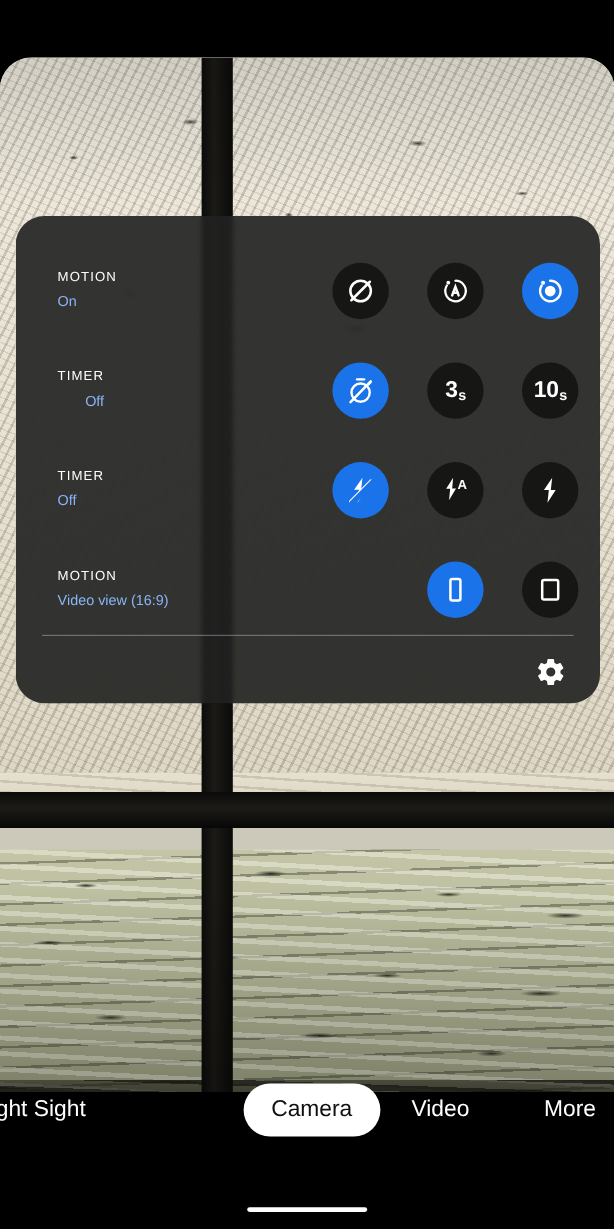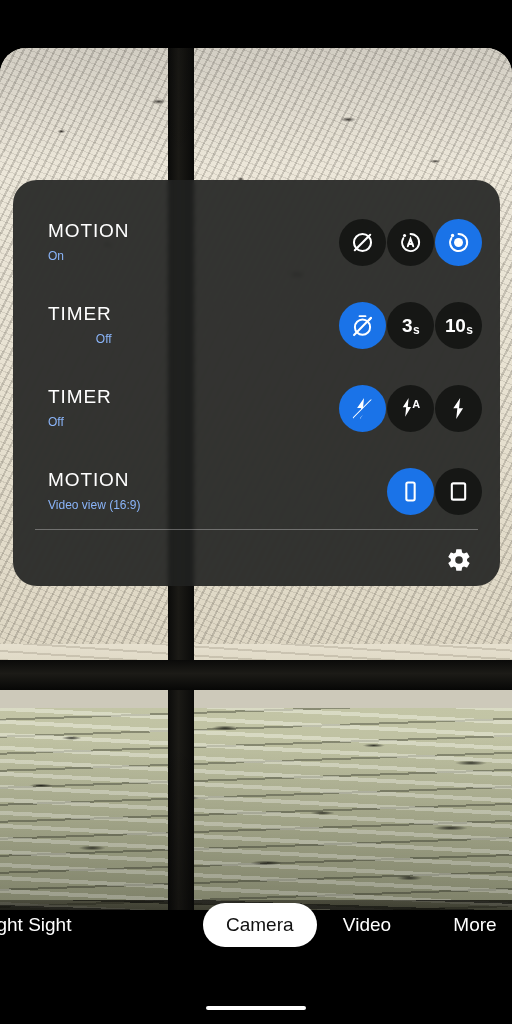--- a/index.html
+++ b/index.html
@@ -114,38 +114,38 @@
   .row-flash  { top:194px; }
   .row-ratio  { top:277px; }
 
   .row-labels {
     position:absolute; left:35px; top:0;
     display:flex; flex-direction:column; justify-content:center;
     height:68px;
   }
   .row-title {
     color:#ffffff;
-    font-size:19px;
+    font-size:11px;
     letter-spacing:.9px;
     font-weight:500;
     line-height:1.1;
     white-space:nowrap;
   }
   .row-value {
     color:#8ab4f8;
     font-size:12px;
     margin-top:8px;
     line-height:1.1;
     white-space:nowrap;
   }
 
   .opt-group {
     position:absolute; right:18px; top:0;
     height:68px;
-    display:flex; align-items:center; gap:1px;
+    display:flex; align-items:center; gap:32px;
   }
   .opt {
     width:47px; height:47px;
     border-radius:50%;
     background:rgba(16,17,16,.82);
     display:flex; align-items:center; justify-content:center;
     color:#fff;
     flex:0 0 auto;
   }
   .opt.selected { background:#1a73e8; }

